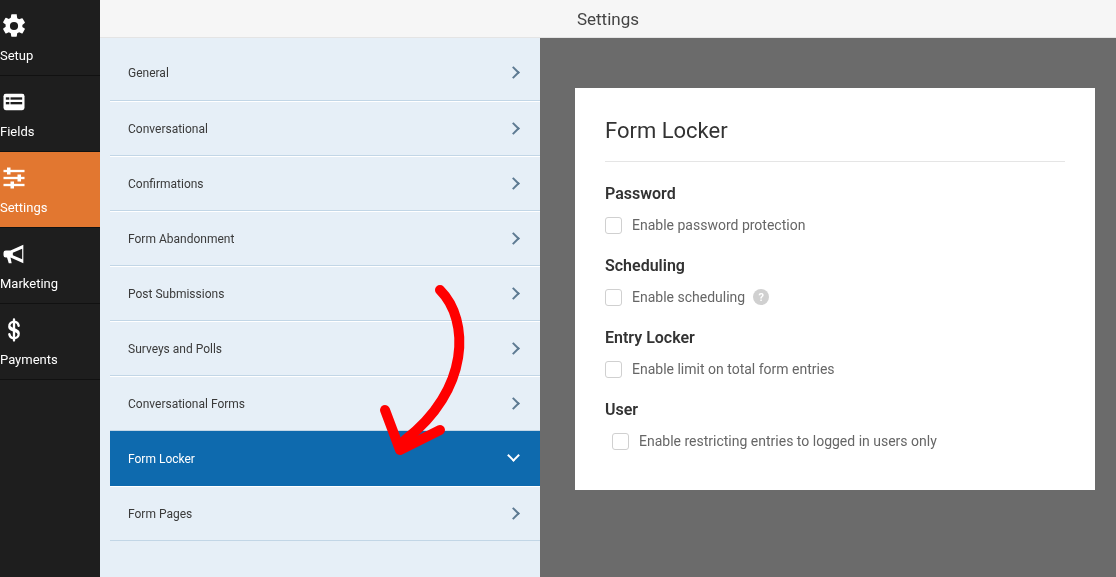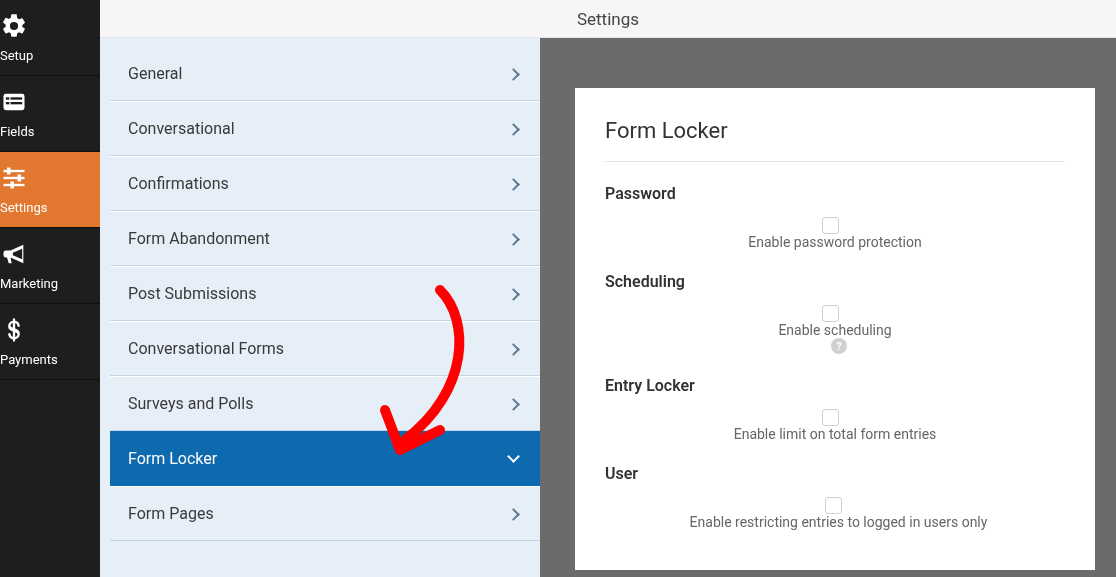--- a/index.html
+++ b/index.html
@@ -84,21 +84,21 @@
   }
   .settings-row {
     display: flex;
     align-items: center;
     justify-content: space-between;
     height: 55px;
     padding: 0 22px 0 18px;
     border-bottom: 1px solid #c2d6e6;
     border-top: 1px solid #fff;
     cursor: pointer;
-    font-size: 16px;
+    font-size: 12px;
     color: #3a3a3a;
   }
   .settings-row:first-child { border-top: 0; }
   .settings-row.selected {
     background: #0e6aae;
     color: #fff;
     border-color: #0e6aae;
   }
   .settings-row .chev {
     color: #5d7a92;
@@ -147,23 +147,22 @@
     margin-bottom: 22px;
   }
   .group-heading {
     font-size: 16px;
     font-weight: 600;
     color: #333;
     margin-bottom: 14px;
   }
   .option {
     display: flex;
-    align-items: center;
+    align-items: flex-start;
     margin-bottom: 22px;
-    flex-direction: column;
   }
   .checkbox {
     width: 17px;
     height: 17px;
     border: 1px solid #d0d0d0;
     border-radius: 3px;
     margin-right: 10px;
     flex-shrink: 0;
   }
   .option-label {
@@ -272,25 +271,25 @@
         </div>
         <div class="settings-row">
           <span>Form Abandonment</span>
           <span class="chev chev-right"></span>
         </div>
         <div class="settings-row">
           <span>Post Submissions</span>
           <span class="chev chev-right"></span>
         </div>
         <div class="settings-row">
+          <span>Surveys and Polls</span>
+          <span class="chev chev-right"></span>
+        </div>
+        <div class="settings-row">
           <span>Conversational Forms</span>
-          <span class="chev chev-right"></span>
-        </div>
-        <div class="settings-row">
-          <span>Surveys and Polls</span>
           <span class="chev chev-right"></span>
         </div>
         <div class="settings-row selected">
           <span>Form Locker</span>
           <span class="chev chev-down"></span>
         </div>
         <div class="settings-row">
           <span>Form Pages</span>
           <span class="chev chev-right"></span>
         </div>

